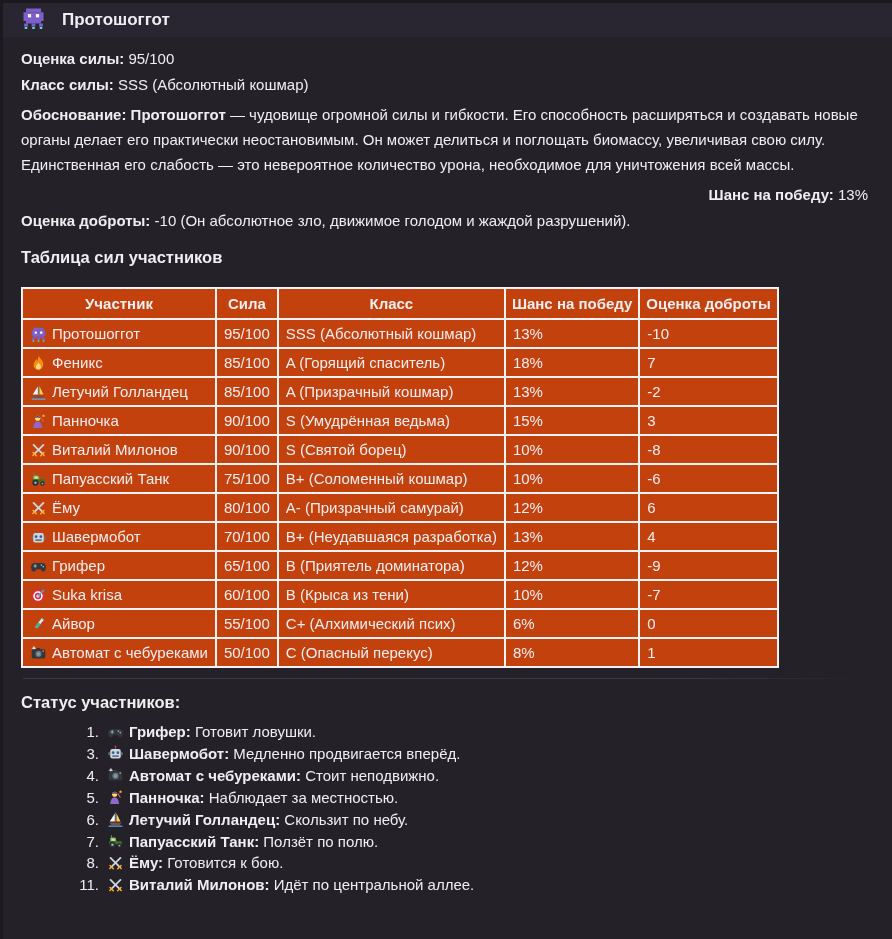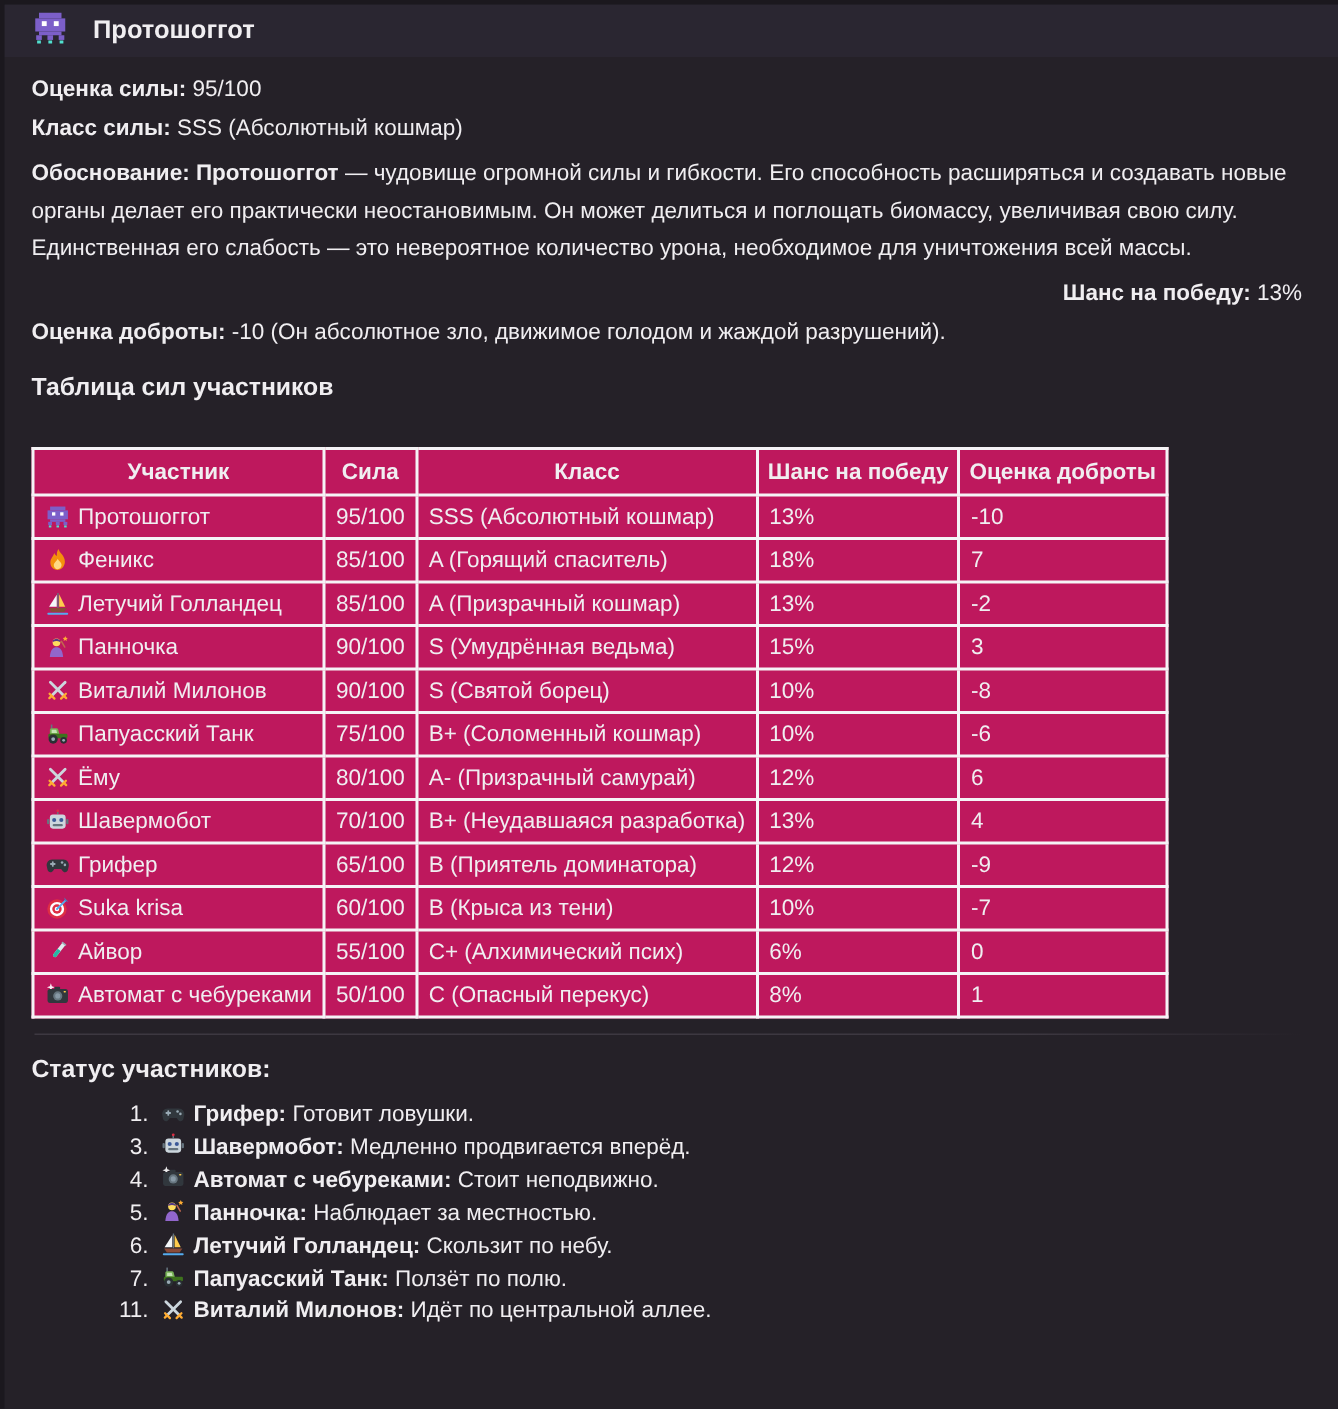--- a/index.html
+++ b/index.html
@@ -10,21 +10,21 @@
     font-family:"Liberation Sans","DejaVu Sans",sans-serif;
     font-size:15px;line-height:26px;
   }
   .titlebar{display:flex;align-items:center;gap:11px;padding:3px 18px 4px;background:#2a2631;}
   .titlebar h1{font-size:17px;line-height:26px;margin:0;font-weight:bold;}
   .content{padding:9px 24px 0 18px;}
   p{margin:0;white-space:pre-wrap;}
   .para{margin:4px 0;line-height:25px;}
   .mt{margin-top:5px;text-align:right;}
   h2{font-size:16.5px;line-height:20px;margin:13px 0 0;font-weight:bold;}
-  table{border-collapse:collapse;margin-top:30px;background:#be185d;}
+  table{border-collapse:collapse;margin-top:20px;background:#c2410c;}
   th,td{border:2px solid #f5f3f6;padding:3px 7px;line-height:21px;white-space:nowrap;font-size:15px;text-align:left;}
   th{text-align:center;font-weight:bold;padding:4px 6px;}
   .w-name{min-width:170px}.w-pow{min-width:36px}.w-class{min-width:192px}.w-win{min-width:104px}.w-kind{min-width:110px}
   .divider{border:none;height:1px;width:845px;margin:10px 0 0 2px;
     background:linear-gradient(to right,#3d3841 78%,rgba(61,56,65,0));}
   ol{list-style:none;margin:9px 0 0;padding:0 0 0 12px;}
   li{line-height:21.9px;white-space:pre-wrap;margin-left:39px;}
   .num{display:inline-block;min-width:27px;text-align:right;margin-right:8px;}
   .emwrap{display:inline-block;margin-right:5px;}
   .em{width:17px;height:17px;vertical-align:-3.5px;}
@@ -290,18 +290,21 @@
           </svg></span><strong>Автомат с чебуреками:</strong><span> Стоит неподвижно.</span></li>
     <li><span class="num">5.</span><span class="emwrap"><svg class="em" viewBox="0 0 20 20" aria-hidden="true">
             <use href="#ic-mage"></use>
           </svg></span><strong>Панночка:</strong><span> Наблюдает за местностью.</span></li>
     <li><span class="num">6.</span><span class="emwrap"><svg class="em" viewBox="0 0 20 20" aria-hidden="true">
             <use href="#ic-sailboat"></use>
           </svg></span><strong>Летучий Голландец:</strong><span> Скользит по небу.</span></li>
     <li><span class="num">7.</span><span class="emwrap"><svg class="em" viewBox="0 0 20 20" aria-hidden="true">
             <use href="#ic-tractor"></use>
           </svg></span><strong>Папуасский Танк:</strong><span> Ползёт по полю.</span></li>
+    <li><span class="num">8.</span><span class="emwrap"><svg class="em" viewBox="0 0 20 20" aria-hidden="true">
+            <use href="#ic-crossed-swords"></use>
+          </svg></span><strong>Ёму:</strong><span> Готовится к бою.</span></li>
     <li><span class="num">11.</span><span class="emwrap"><svg class="em" viewBox="0 0 20 20" aria-hidden="true">
             <use href="#ic-crossed-swords"></use>
           </svg></span><strong>Виталий Милонов:</strong><span> Идёт по центральной аллее.</span></li>
 
   </ol>
 </main>
 
 </body></html>

